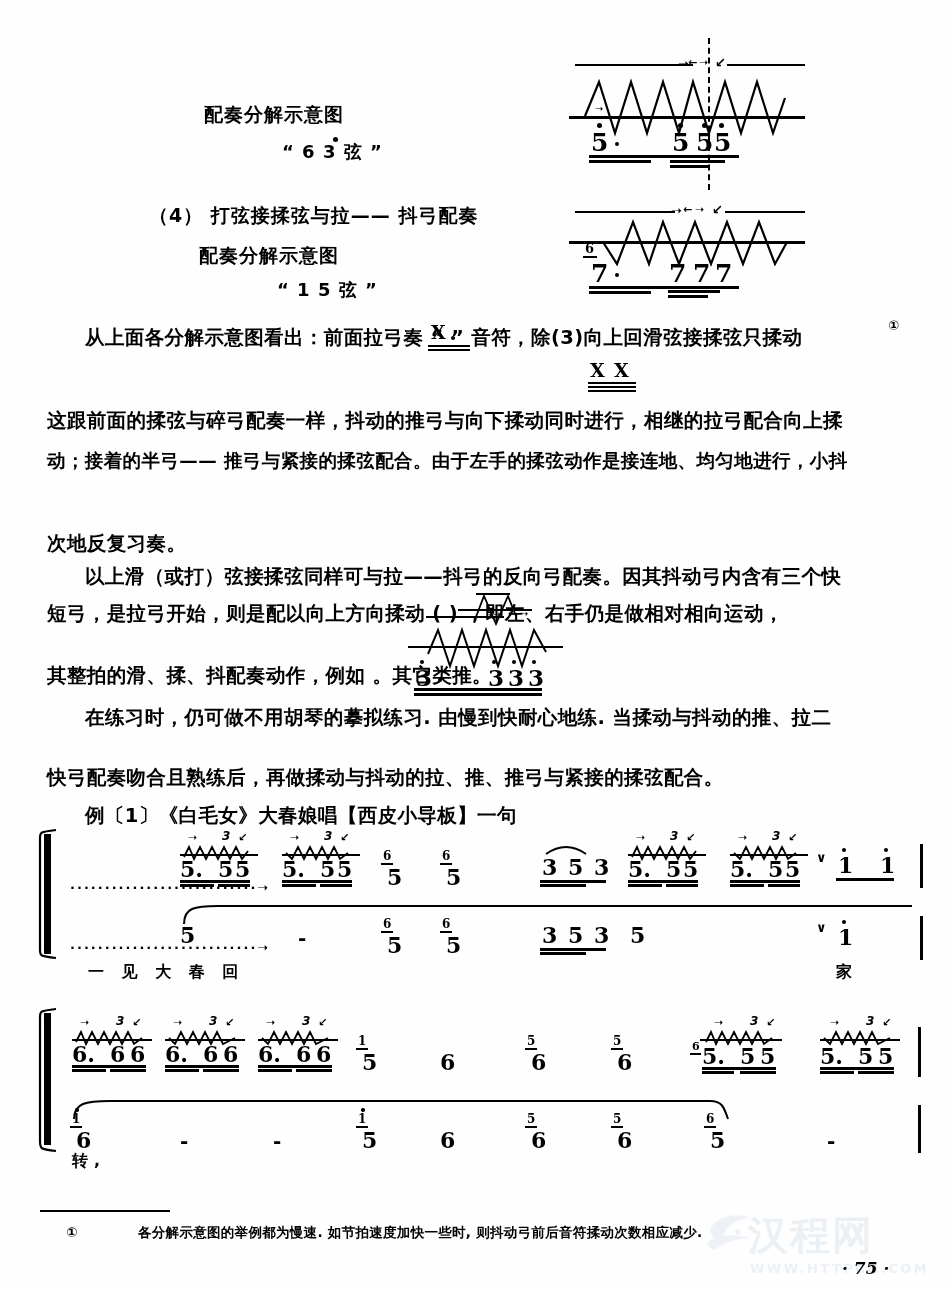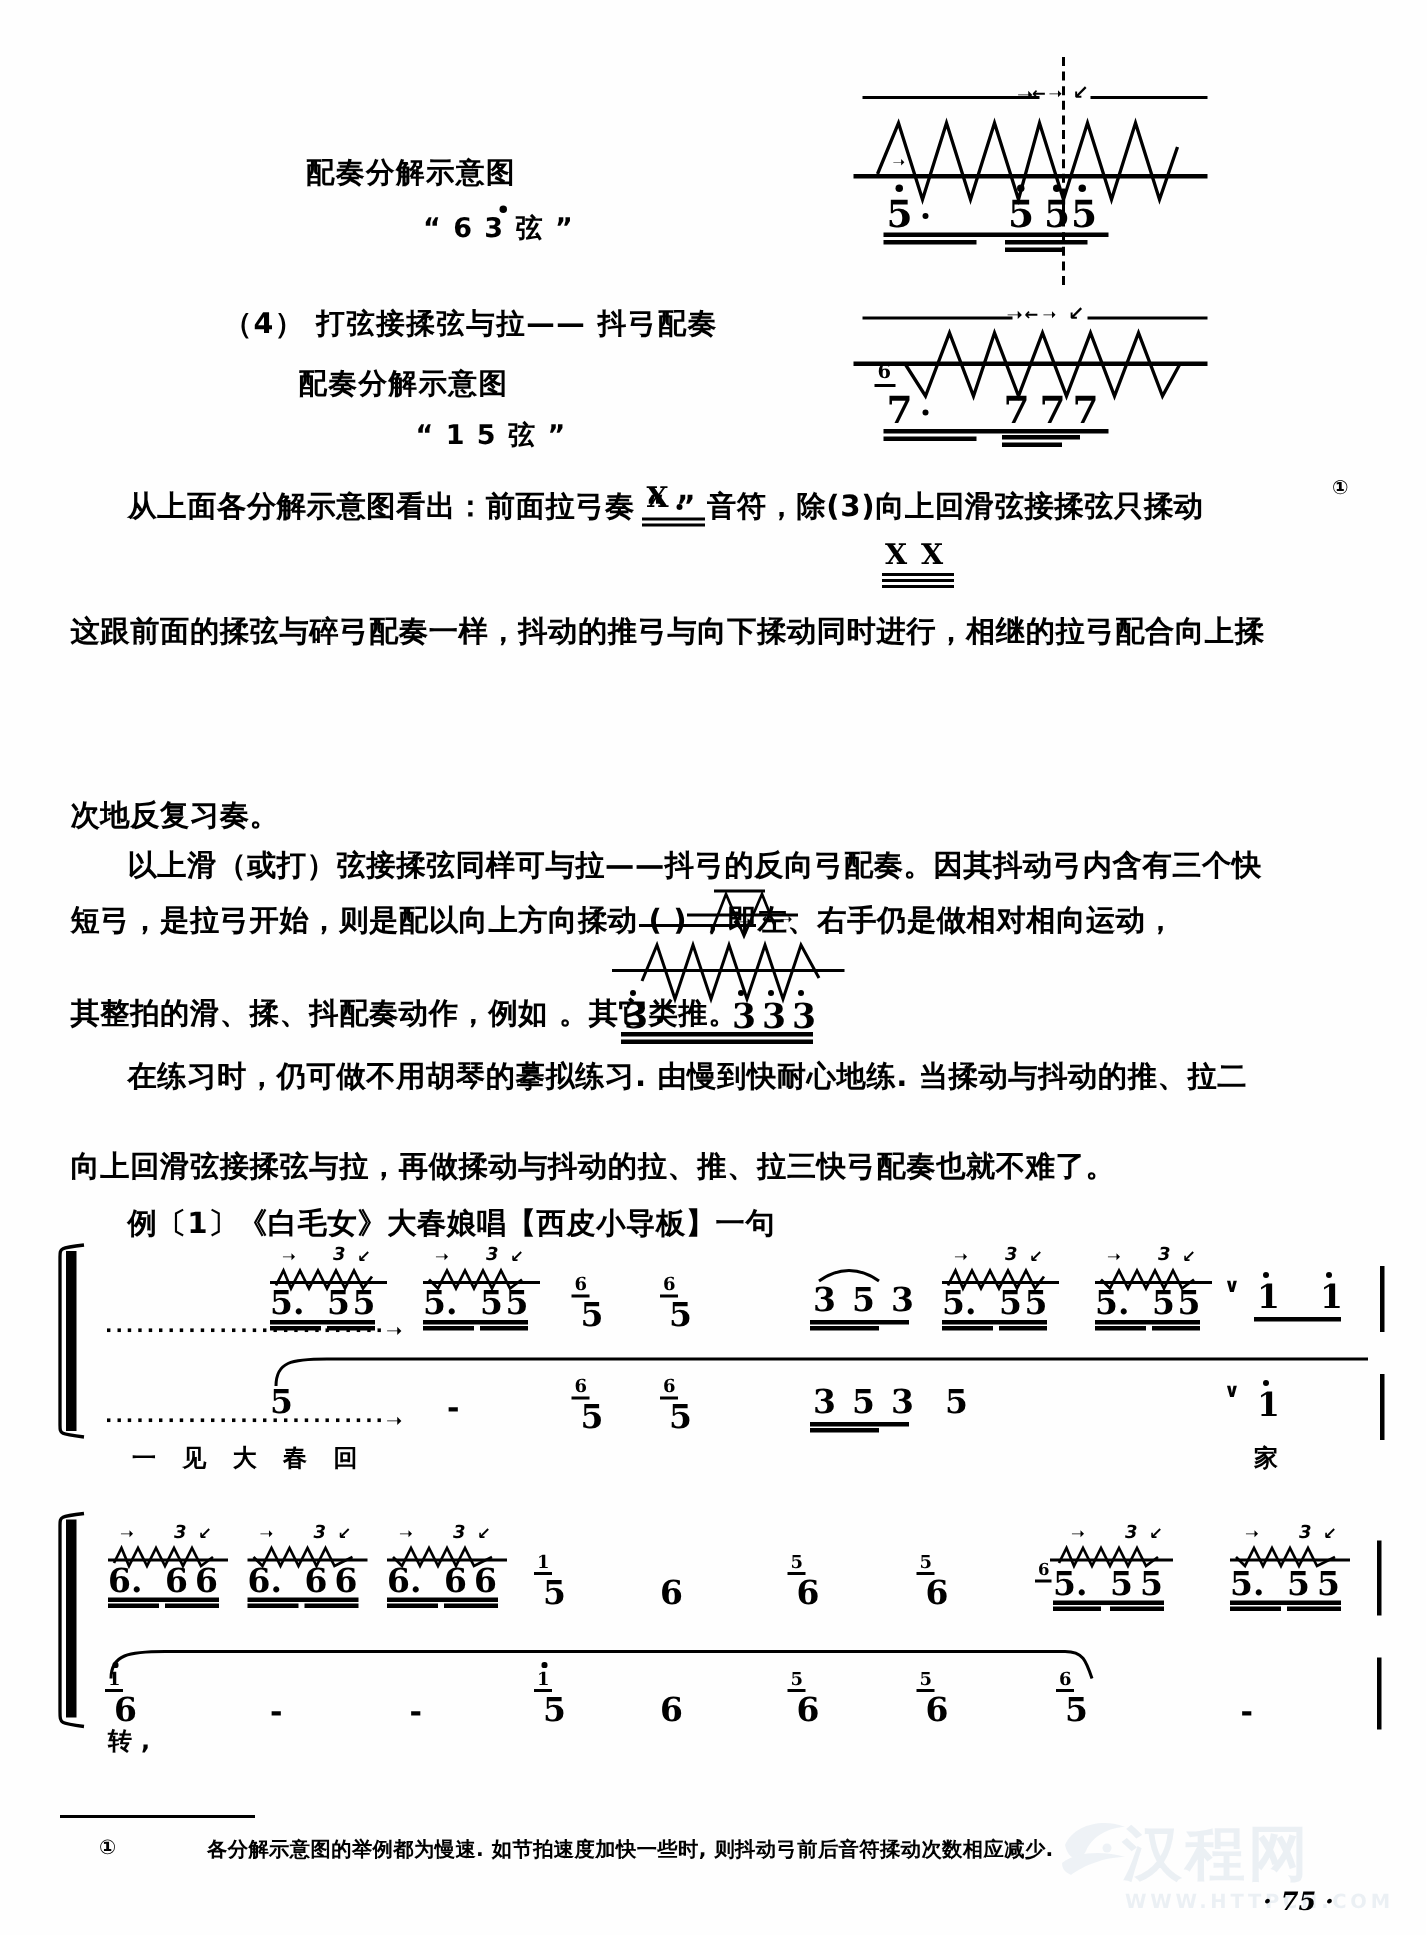--- a/index.html
+++ b/index.html
@@ -125,20 +125,21 @@
 
   <div class="abs" style="left:588px;top:361px;width:62px;height:34px;">
     <div class="num" style="left:2px;top:0px;font-size:19px;">X</div>
     <div class="num" style="left:26px;top:0px;font-size:19px;">X</div>
     <div class="beam" style="left:0px;top:21px;width:48px;height:2px;"></div>
     <div class="beam" style="left:0px;top:25px;width:48px;height:2px;"></div>
     <div class="beam" style="left:0px;top:29px;width:48px;height:2px;"></div>
   </div>
 
   <div class="abs body-line" style="left:47px;top:407px;">这跟前面的揉弦与碎弓配奏一样，抖动的推弓与向下揉动同时进行，相继的拉弓配合向上揉</div>
+  <div class="abs body-line" style="left:47px;top:448px;font-size:18.5px;">动；接着的半弓—— 推弓与紧接的揉弦配合。由于左手的揉弦动作是接连地、均匀地进行，小抖</div>
   <div class="abs body-line" style="left:47px;top:530px;">次地反复习奏。</div>
 
   <div class="abs body-line" style="left:85px;top:563px;">以上滑（或打）弦接揉弦同样可与拉——抖弓的反向弓配奏。因其抖动弓内含有三个快</div>
   <div class="abs body-line" style="left:47px;top:600px;">短弓，是拉弓开始，则是配以向上方向揉动 (          ) ，即左、右手仍是做相对相向运动，</div>
 
   <div class="abs" style="left:458px;top:592px;width:76px;height:34px;">
     <div class="hline" style="left:0px;top:17px;width:74px;height:1.6px;"></div>
     <svg class="abs" style="left:14px;top:2px;" width="48" height="32">
       <polyline points="2,28 12,2 24,30 36,2 44,22" fill="none" stroke="#000" stroke-width="1.8"></polyline>
     </svg>
@@ -163,21 +164,21 @@
     <div class="dot" style="left:84px;top:46px;width:4px;height:4px;"></div>
     <div class="num" style="left:100px;top:52px;font-size:23px;">3</div>
     <div class="dot" style="left:104px;top:46px;width:4px;height:4px;"></div>
     <div class="num" style="left:120px;top:52px;font-size:23px;">3</div>
     <div class="dot" style="left:124px;top:46px;width:4px;height:4px;"></div>
     <div class="beam" style="left:6px;top:74px;width:128px;"></div>
     <div class="beam" style="left:6px;top:79px;width:128px;"></div>
   </div>
 
   <div class="abs body-line" style="left:85px;top:704px;">在练习时，仍可做不用胡琴的摹拟练习. 由慢到快耐心地练. 当揉动与抖动的推、拉二</div>
-  <div class="abs body-line" style="left:47px;top:764px;">向上回滑弦接揉弦与拉，再做揉动与抖动的拉、推、拉三快弓配奏也就不难了。</div>
+  <div class="abs body-line" style="left:47px;top:764px;">快弓配奏吻合且熟练后，再做揉动与抖动的拉、推、推弓与紧接的揉弦配合。</div>
 
   <div class="abs body-line" style="left:85px;top:802px;">例〔1〕《白毛女》大春娘唱【西皮小导板】一句</div>
 
   <div class="abs" style="left:30px;top:826px;width:900px;height:165px;">
 
     <svg class="abs" style="left:0px;top:2px;" width="34" height="132">
       <path d="M26,2 C10,4 10,4 10,10 L10,122 C10,128 10,128 26,130" fill="none" stroke="#000" stroke-width="2.2"></path>
       <rect x="14" y="6" width="7" height="120" fill="#000"></rect>
     </svg>
 

